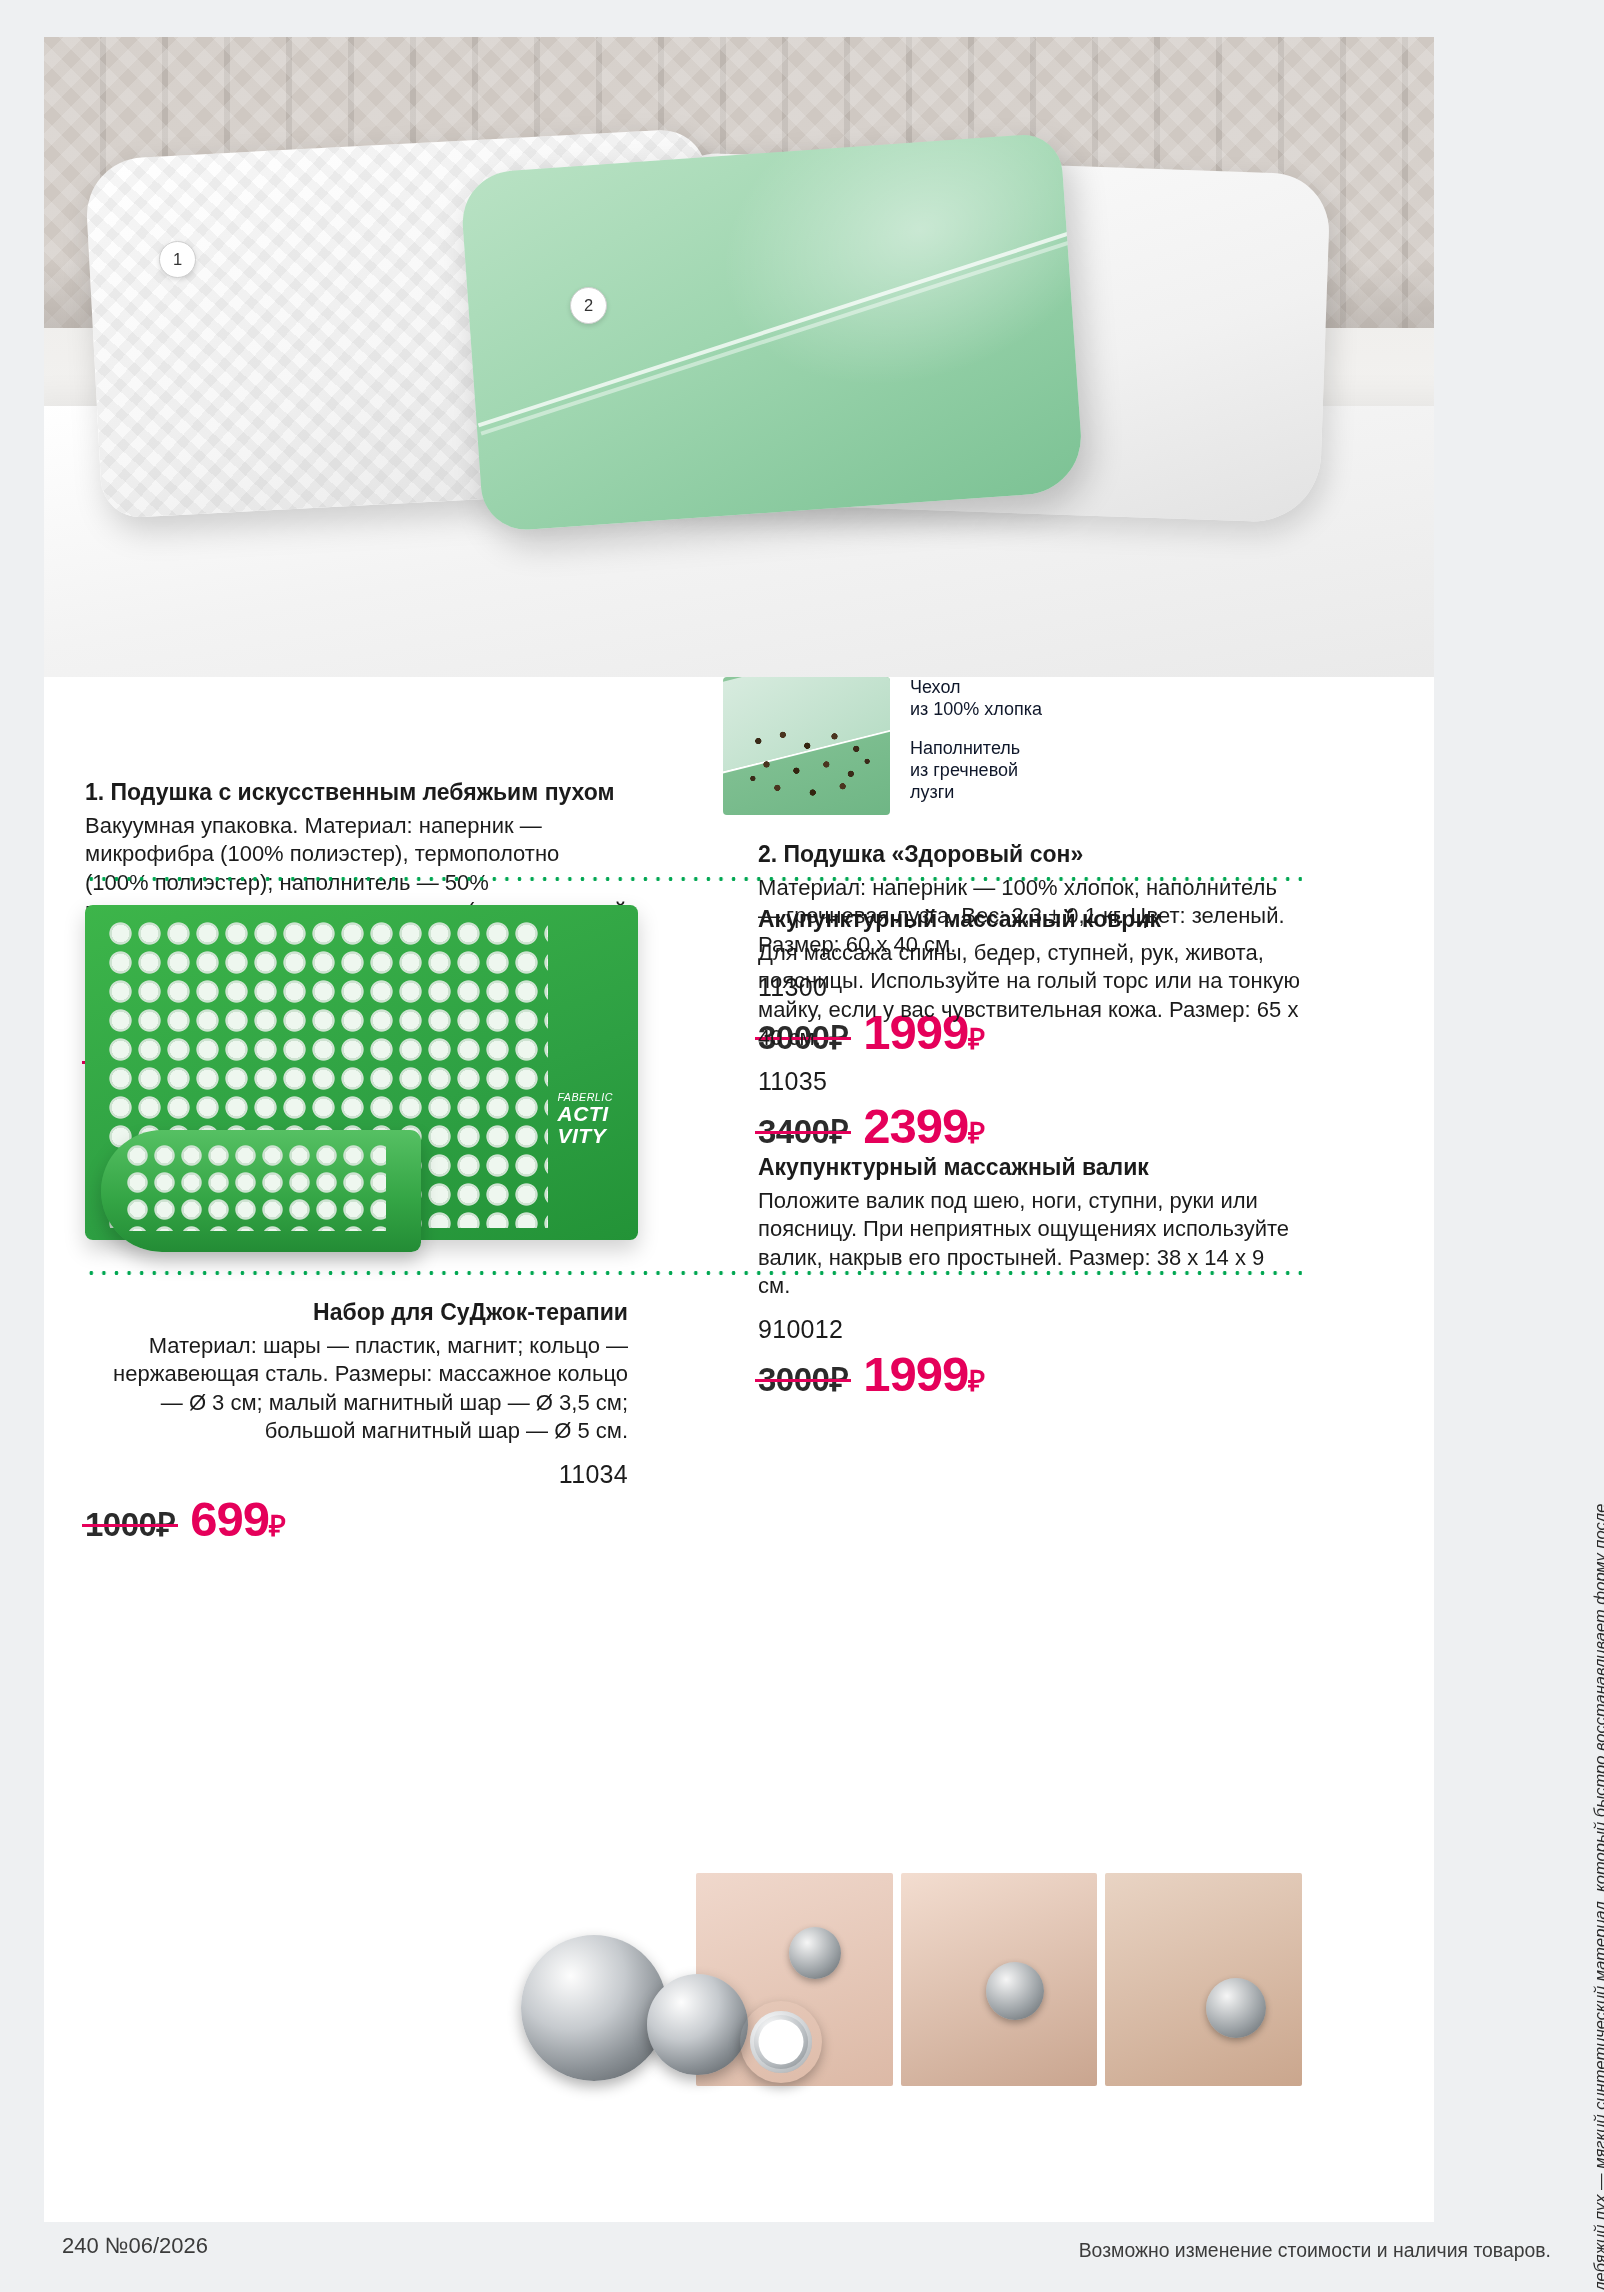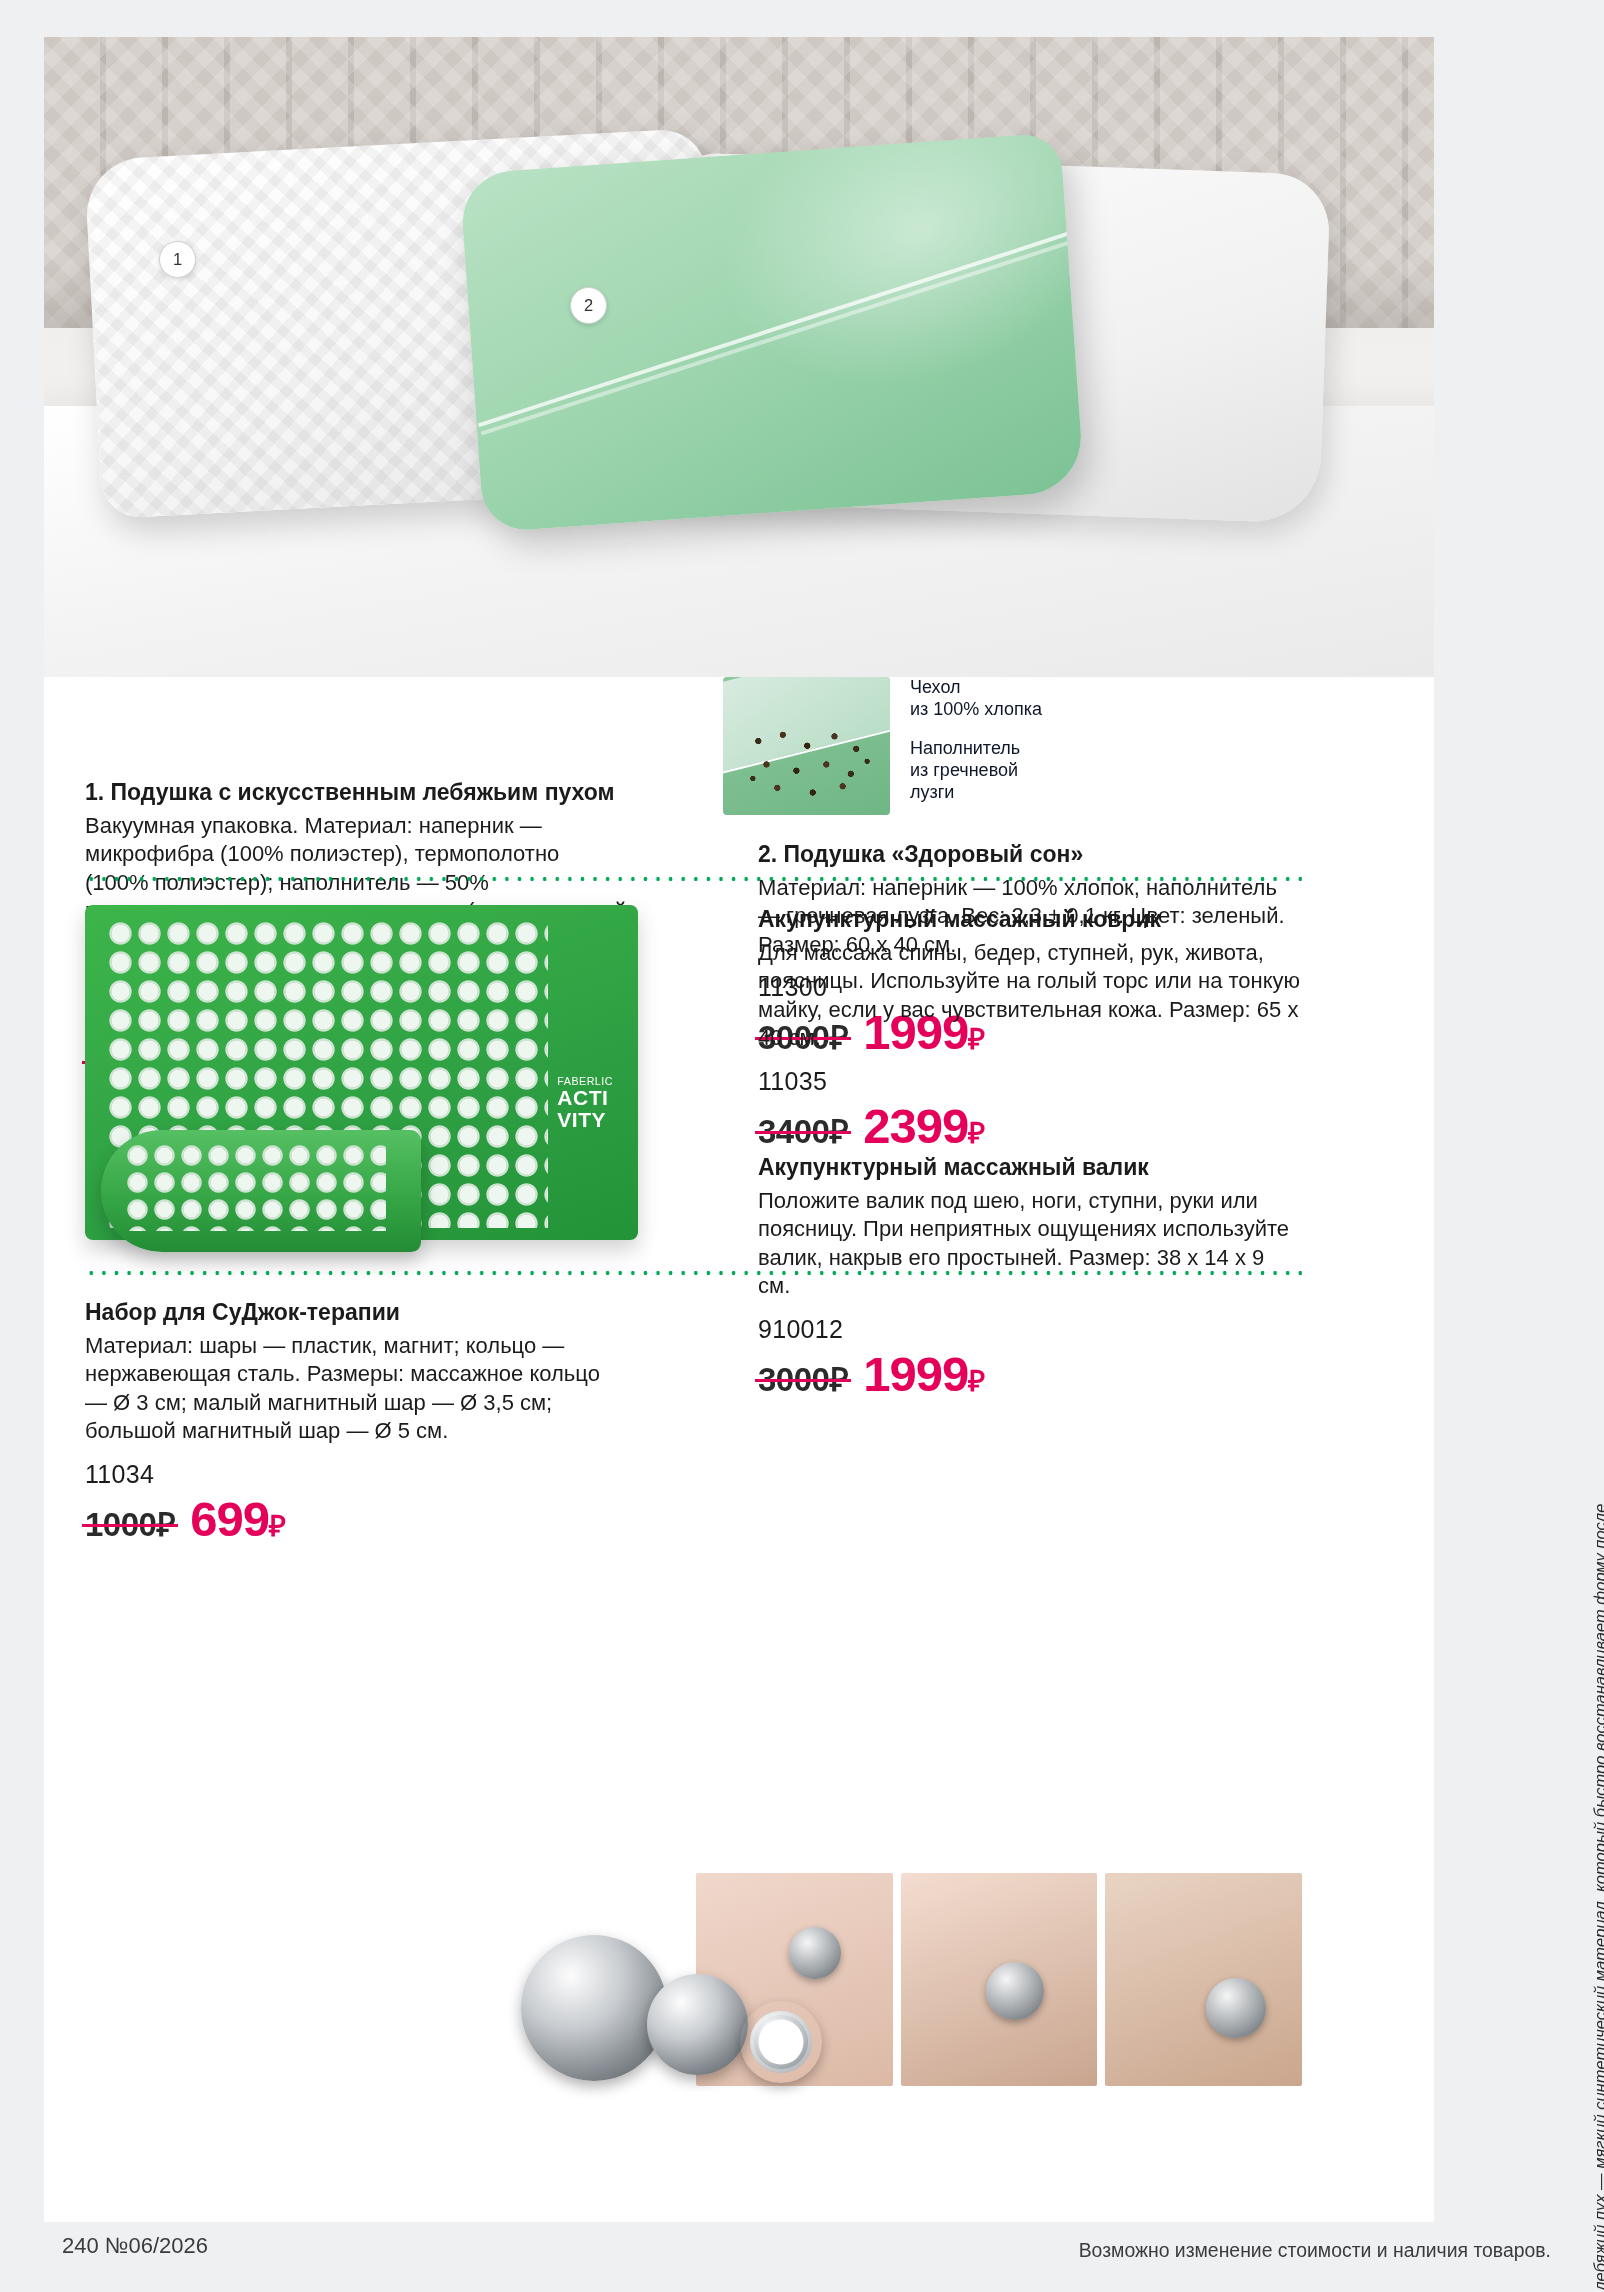--- a/index.html
+++ b/index.html
@@ -190,22 +190,22 @@
     border-radius: 7.8px;
     box-shadow: 0 9.7px 21.3px rgba(0,0,0,.18);
     overflow: hidden;
   }
   .spikes {
     position:absolute; left: 21.3px; top: 13.6px; width: 442px; height: 309px;
     background-image: radial-gradient(circle, #eef7ef 0 8.7px, #cfe3d2 8.7px 10.7px, rgba(0,0,0,0) 11.6px);
     background-size: 29px 29px;
   }
   .mat-logo {
-    position:absolute; right: 25px; bottom: 109px; color:#fff; font-size: 10.7px;
-    line-height: 1.05; letter-spacing:0.5px;
+    position:absolute; right: 25px; bottom: 93px; color:#fff; font-size: 10.7px;
+    line-height: 1.05; letter-spacing:0.5px;font-style:italic;
   }
   .mat-logo b { display:block; font-size: 21px; }
   .roller {
     position:absolute; left: 15.5px; top: 225px; width: 320px; height: 122px;
     background: linear-gradient(180deg,#56c063 0%, #35a646 55%, #238c35 100%);
     border-radius: 87px 15.5px 13.6px 87px;
     box-shadow: 0 9.7px 19.4px rgba(0,0,0,.22);
     overflow: hidden;
   }
   .roller .spikes2 {
@@ -354,21 +354,21 @@
     <p class="prod-desc">Положите валик под шею, ноги, ступни, руки или поясницу. При неприятных ощущениях используйте валик, накрыв его простыней. Размер: 38 x 14 x 9 см.</p>
     <div class="art">910012</div>
     <div class="price-row">
       <span class="price-old">3000₽</span>
       <span class="price-new"><span>1999</span><span class="cur">₽</span></span>
     </div>
   </div>
 
   <div class="divider" style="top: 1234px;"></div>
 
-  <div class="col-left" style="top: 1261px;">
+  <div class="col-left" style="top: 1261px; text-align: right;">
     <h3 class="prod-title">Набор для СуДжок-терапии</h3>
     <p class="prod-desc">Материал: шары — пластик, магнит; кольцо — нержавеющая сталь. Размеры: массажное кольцо — Ø 3 см; малый магнитный шар — Ø 3,5 см; большой магнитный шар — Ø 5 см.</p>
     <div class="art">11034</div>
     <div class="price-row">
       <span class="price-old">1000₽</span>
       <span class="price-new"><span>699</span><span class="cur">₽</span></span>
     </div>
   </div>
 
   <div class="sujok-photos">

